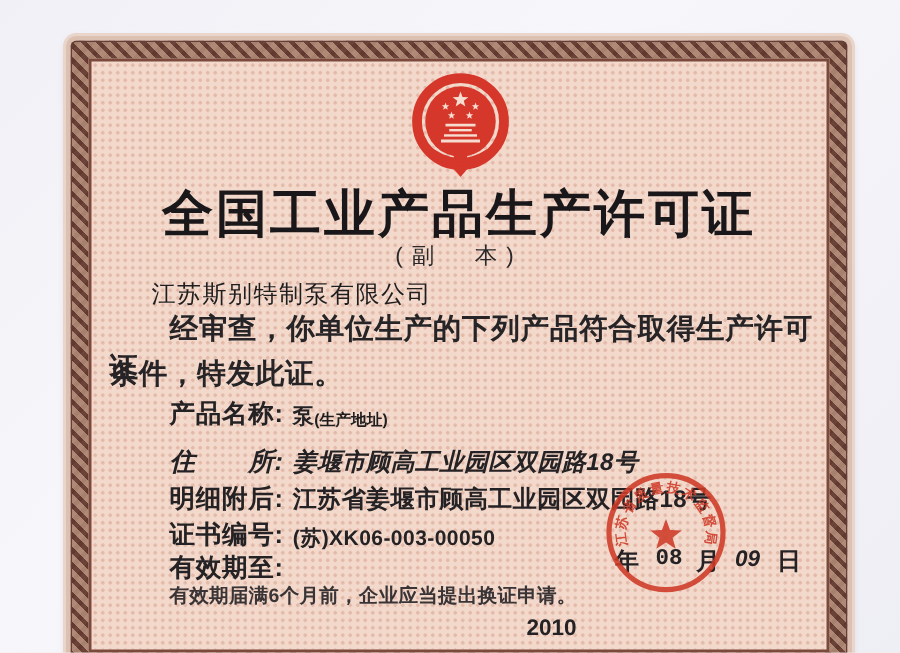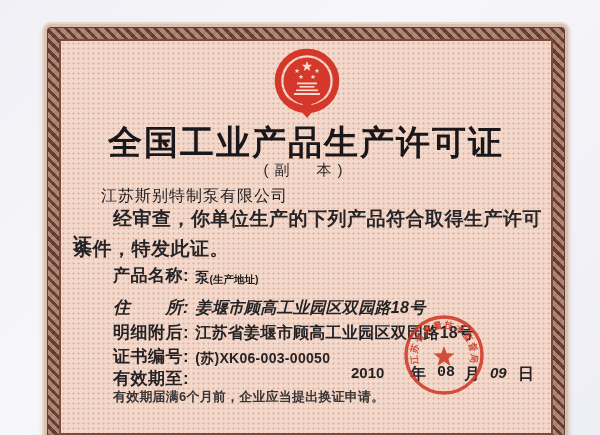--- a/index.html
+++ b/index.html
@@ -53,21 +53,21 @@
   .fvalue-big{font-size:14px;}
   .fnote{font-size:10.5px;font-weight:700;}
   .row-product{top:223px;}
   .row-address{top:255px;font-style:italic;}
   .row-production{top:280px;}
   .row-certno{top:304px;}
   .row-validity{top:326px;flex-direction:column;}
   .footnote{left:52px;top:347px;font-size:13px;font-weight:600;color:#3a3436;letter-spacing:.2px;}
   .daterow{left:0;top:323px;width:100%;height:22px;font-weight:700;color:#242224;}
   .daterow span{position:absolute;font-size:15px;}
-  .d-year{left:290px;}
+  .d-year{left:290px;margin-top:46px;}
   .d-yearu{left:349px;font-size:16px !important;}
   .d-month{left:376px;font-family:Liberation Mono, monospace;}
   .d-monthu{left:403px;font-size:16px !important;}
   .d-day{left:429px;font-style:italic;}
   .d-dayu{left:457px;font-size:16px !important;}
   .emblem{left:212px;top:4px;}
   .seal{left:341px;top:272px;opacity:.88;}
 </style>
 </head>
 <body>

